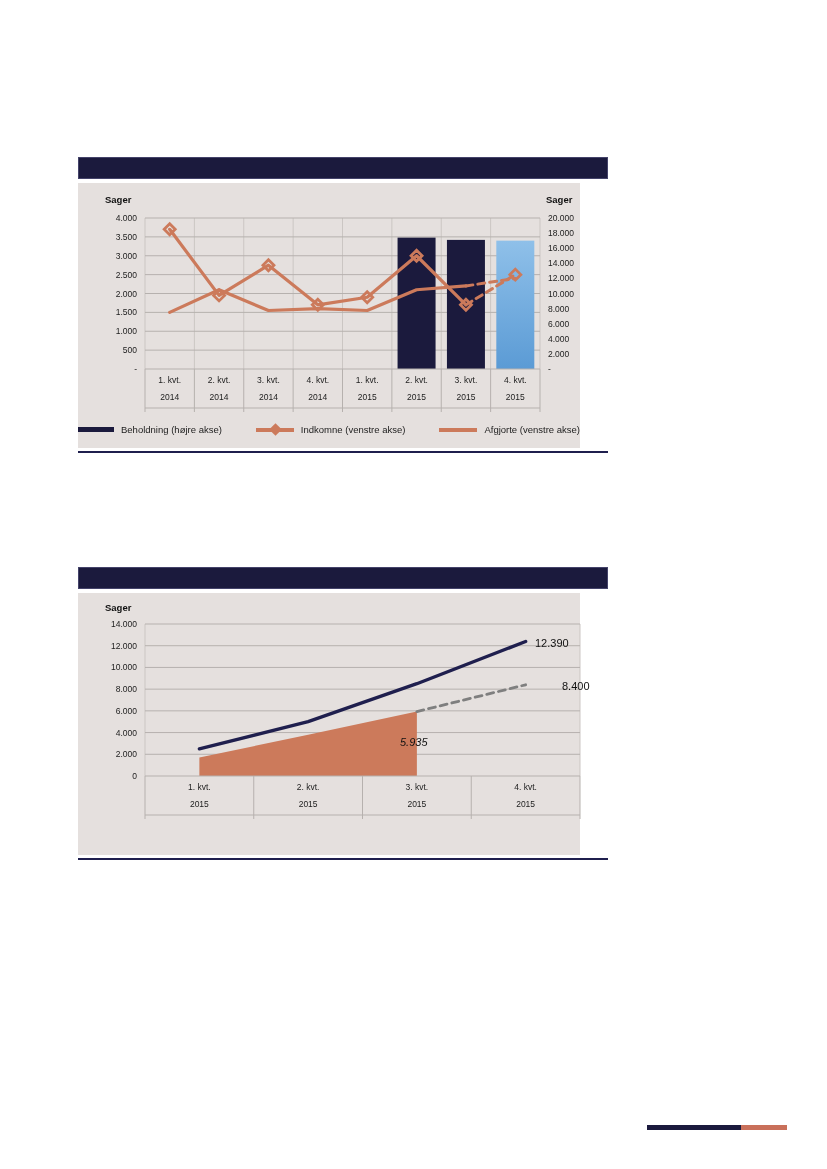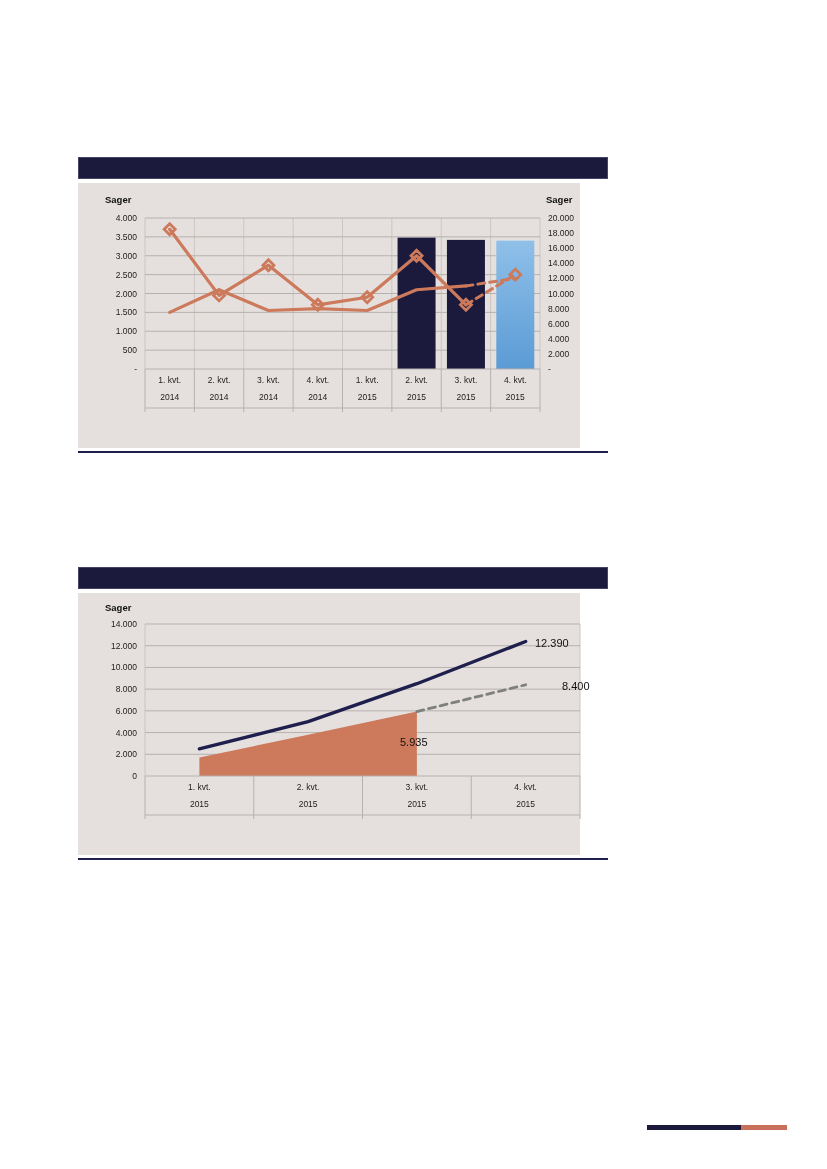--- a/index.html
+++ b/index.html
@@ -132,20 +132,36 @@
         <path d="M387.9375 121.825 L437.3125 91.625" fill="none" stroke="#cc7a5b" stroke-width="3" stroke-linejoin="round" stroke-linecap="round" stroke-dasharray="7 5"></path>
         <path d="M 91.6875 40.82499999999999 L 97.1875 46.32499999999999 L 91.6875 51.82499999999999 L 86.1875 46.32499999999999 Z" stroke="#cc7a5b" fill="none" stroke-width="2.8"></path>
         <path d="M 141.0625 106.8875 L 146.5625 112.3875 L 141.0625 117.8875 L 135.5625 112.3875 Z" stroke="#cc7a5b" fill="none" stroke-width="2.8"></path>
         <path d="M 190.4375 76.6875 L 195.9375 82.1875 L 190.4375 87.6875 L 184.9375 82.1875 Z" stroke="#cc7a5b" fill="none" stroke-width="2.8"></path>
         <path d="M 239.8125 116.325 L 245.3125 121.825 L 239.8125 127.325 L 234.3125 121.825 Z" stroke="#cc7a5b" fill="none" stroke-width="2.8"></path>
         <path d="M 289.1875 108.775 L 294.6875 114.275 L 289.1875 119.775 L 283.6875 114.275 Z" stroke="#cc7a5b" fill="none" stroke-width="2.8"></path>
         <path d="M 338.5625 67.25 L 344.0625 72.75 L 338.5625 78.25 L 333.0625 72.75 Z" stroke="#cc7a5b" fill="none" stroke-width="2.8"></path>
         <path d="M 387.9375 116.325 L 393.4375 121.825 L 387.9375 127.325 L 382.4375 121.825 Z" stroke="#cc7a5b" fill="none" stroke-width="2.8"></path>
         <path d="M 437.3125 86.125 L 442.8125 91.625 L 437.3125 97.125 L 431.8125 91.625 Z" stroke="#cc7a5b" fill="none" stroke-width="2.8"></path>
       </svg>
+    <div class="legend">
+      <div class="leg-item">
+        <span class="sw sw-navy-thick"></span>
+        <span>Beholdning (højre akse)</span>
+      </div>
+      <div class="leg-item">
+        <span class="sw sw-orange-line">
+            <span class="sw-dia"></span>
+          </span>
+        <span>Indkomne (venstre akse)</span>
+      </div>
+      <div class="leg-item">
+        <span class="sw sw-orange-line"></span>
+        <span>Afgjorte (venstre akse)</span>
+      </div>
+    </div>
   </div>
   <div class="panel-rule"></div>
 </div>
 
 <div class="panel" id="chart2" style="top:567px;">
   <div class="panel-header"></div>
   <div class="panel-body">
     <div class="axis-title" style="left:27px;top:9px;">Sager</div>
     <svg id="svg2" width="530" height="228">
         <line x1="67" y1="31" x2="67" y2="183" stroke="#cbc6c3" stroke-width="1"></line>
@@ -184,19 +200,19 @@
         <text x="230.125" y="214" text-anchor="middle" font-size="8.5" font-family="&quot;Liberation Sans&quot;,sans-serif" fill="#1c1c1c" font-weight="normal">2015</text>
         <text x="338.875" y="197" text-anchor="middle" font-size="8.5" font-family="&quot;Liberation Sans&quot;,sans-serif" fill="#1c1c1c" font-weight="normal">3. kvt.</text>
         <text x="338.875" y="214" text-anchor="middle" font-size="8.5" font-family="&quot;Liberation Sans&quot;,sans-serif" fill="#1c1c1c" font-weight="normal">2015</text>
         <text x="447.625" y="197" text-anchor="middle" font-size="8.5" font-family="&quot;Liberation Sans&quot;,sans-serif" fill="#1c1c1c" font-weight="normal">4. kvt.</text>
         <text x="447.625" y="214" text-anchor="middle" font-size="8.5" font-family="&quot;Liberation Sans&quot;,sans-serif" fill="#1c1c1c" font-weight="normal">2015</text>
         <path d="M338.875 118.56285714285714 L447.625 91.8" fill="none" stroke="#7f7f7f" stroke-width="2.8" stroke-linejoin="round" stroke-linecap="round" stroke-dasharray="7 5"></path>
         <path d="M121.375 155.85714285714286 L230.125 128.71428571428572 L338.875 90.71428571428572 L447.625 48.47999999999999" fill="none" stroke="#1f1f4e" stroke-width="3.4" stroke-linejoin="round" stroke-linecap="round"></path>
       </svg>
     <div class="anno" style="left:457px;top:44px;">12.390</div>
     <div class="anno" style="left:484px;top:87px;">8.400</div>
-    <div class="anno" style="left:322px;top:143px;">5.935</div>
+    <div class="anno" style="left:322px;top:143px;font-style:italic;">5.935</div>
   </div>
   <div class="panel-rule"></div>
 </div>
 
 <div class="footer-bar navy"></div>
 <div class="footer-bar orange"></div>
 
 </body></html>

